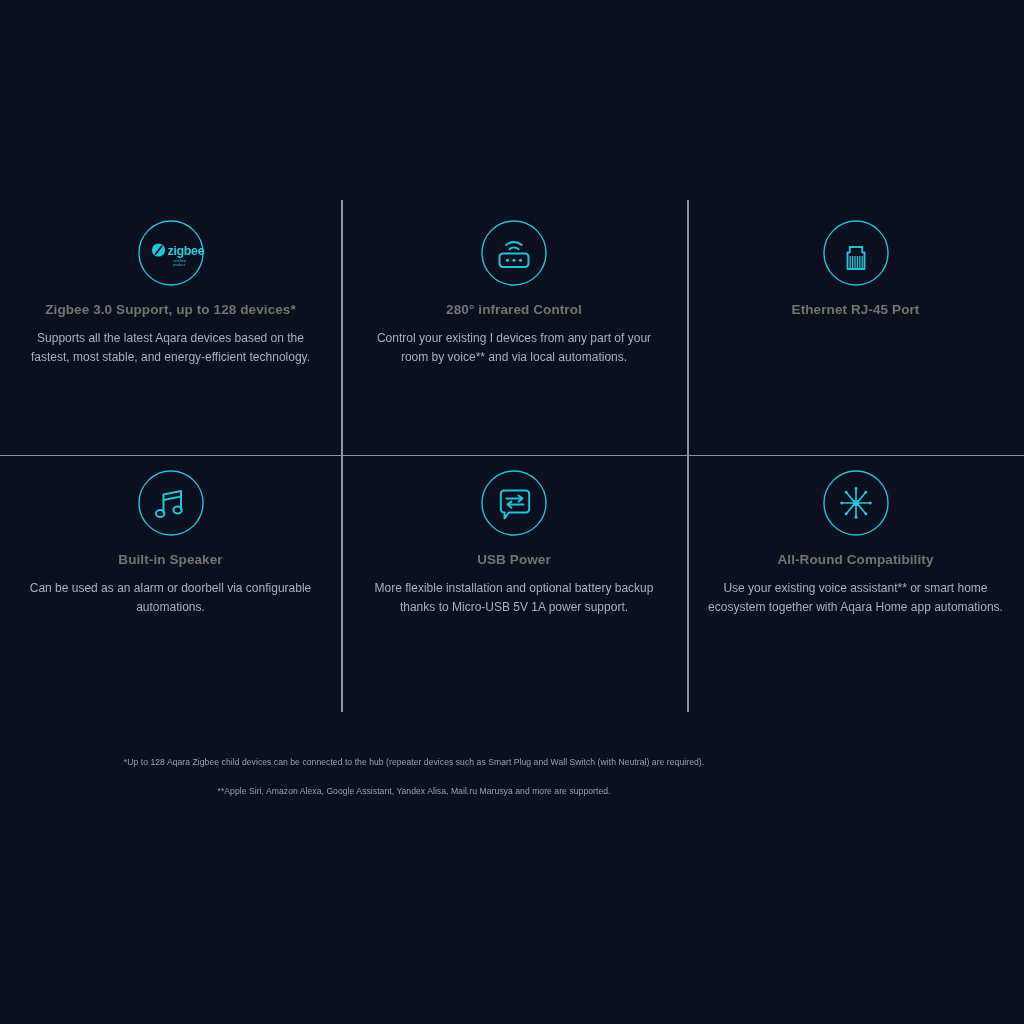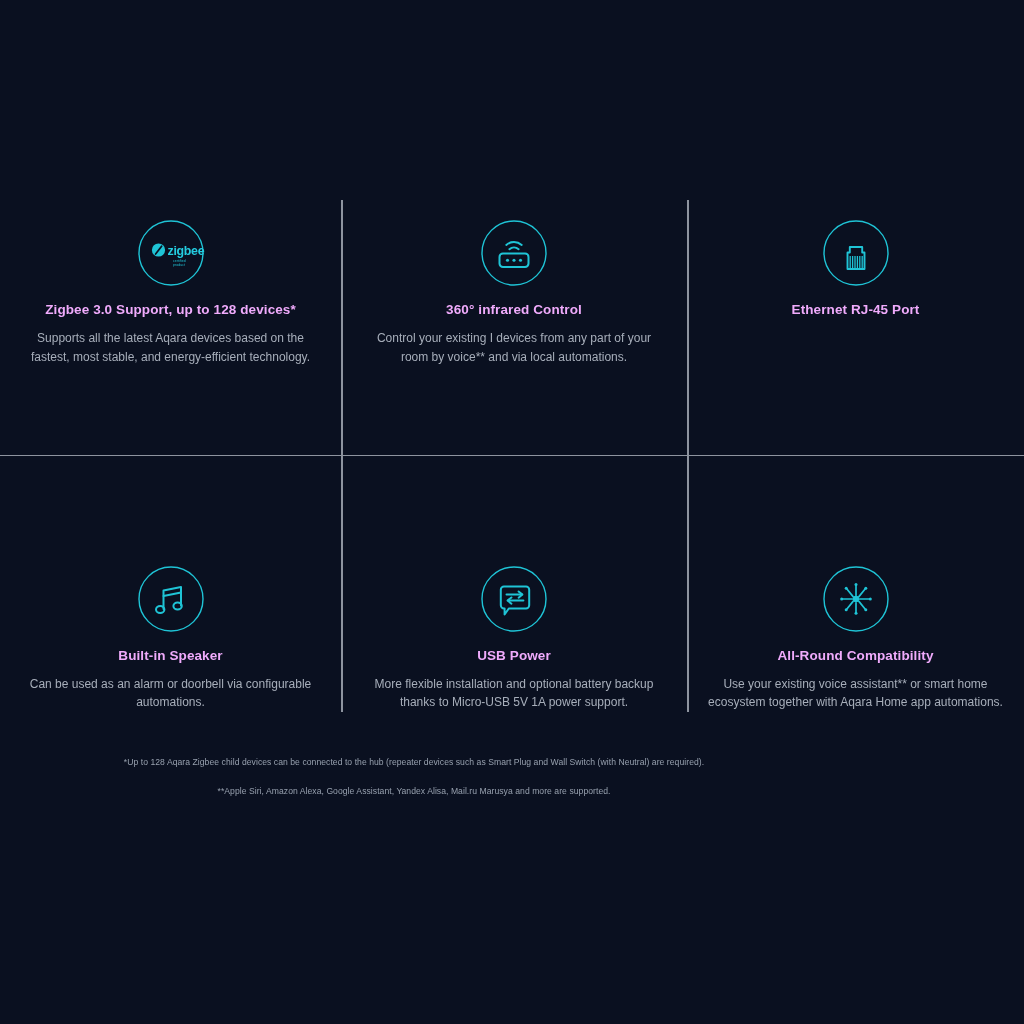--- a/index.html
+++ b/index.html
@@ -55,34 +55,34 @@
   }
   .cell {
     position: relative;
     box-sizing: border-box;
     padding: 0 14px;
     display: flex;
     flex-direction: column;
     align-items: center;
   }
   .cell.r1 { padding-top: 19px; }
-  .cell.r2 { padding-top: 22px; justify-content: flex-end; }
+  .cell.r2 { padding-top: 14px; }
 
   .icon-wrap {
     width: 68px;
     height: 68px;
     display: block;
   }
   .icon-wrap svg { display: block; }
 
   .feat-title {
     margin-top: 15px;
     font-size: 13.5px;
     font-weight: bold;
-    color: #f0abfc;
+    color: #737373;
     text-align: center;
     letter-spacing: 0.1px;
     line-height: 1.2;
   }
   .feat-desc {
     margin-top: 11px;
     font-size: 12px;
     font-weight: normal;
     color: #a7aeba;
     text-align: center;
@@ -146,21 +146,21 @@
           <circle cx="34" cy="34" r="32" fill="none" stroke="#1fc4d6" stroke-width="1.4"></circle>
           <rect x="19.5" y="34.5" width="29" height="13.5" rx="3.4" fill="none" stroke="#1fc4d6" stroke-width="2"></rect>
           <circle cx="27.5" cy="41.2" r="1.55" fill="#1fc4d6"></circle>
           <circle cx="34" cy="41.2" r="1.55" fill="#1fc4d6"></circle>
           <circle cx="40.5" cy="41.2" r="1.55" fill="#1fc4d6"></circle>
           <path d="M29.4 30.2 a7 7 0 0 1 9.2 0" fill="none" stroke="#1fc4d6" stroke-width="2" stroke-linecap="round"></path>
           <path d="M26.3 25.9 a12 12 0 0 1 15.4 0" fill="none" stroke="#1fc4d6" stroke-width="2" stroke-linecap="round"></path>
           <circle cx="34" cy="32.6" r="0.1" fill="#1fc4d6"></circle>
         </svg>
       </div>
-      <div class="feat-title">360° infrared Control</div>
+      <div class="feat-title">280° infrared Control</div>
       <div class="feat-desc">Control your existing I devices from any part of your room by voice** and via local automations.</div>
     </div>
 
     <div class="cell c3 r1">
       <div class="icon-wrap">
         <svg viewBox="0 0 68 68" width="68" height="68">
           <circle cx="34" cy="34" r="32" fill="none" stroke="#1fc4d6" stroke-width="1.4"></circle>
           <path d="M25.5 50 L25.5 33.5 L27.8 33.5 L27.8 28 L40.2 28 L40.2 33.5 L42.5 33.5 L42.5 50 Z" fill="none" stroke="#1fc4d6" stroke-width="1.9" stroke-linejoin="round"></path>
           <g stroke="#1fc4d6" stroke-width="1.3">
             <line x1="28.2" y1="37" x2="28.2" y2="50"></line>

